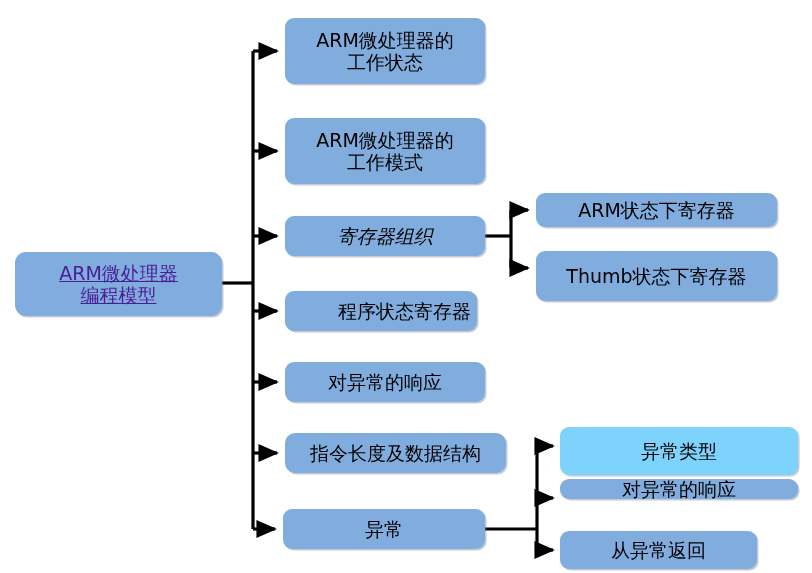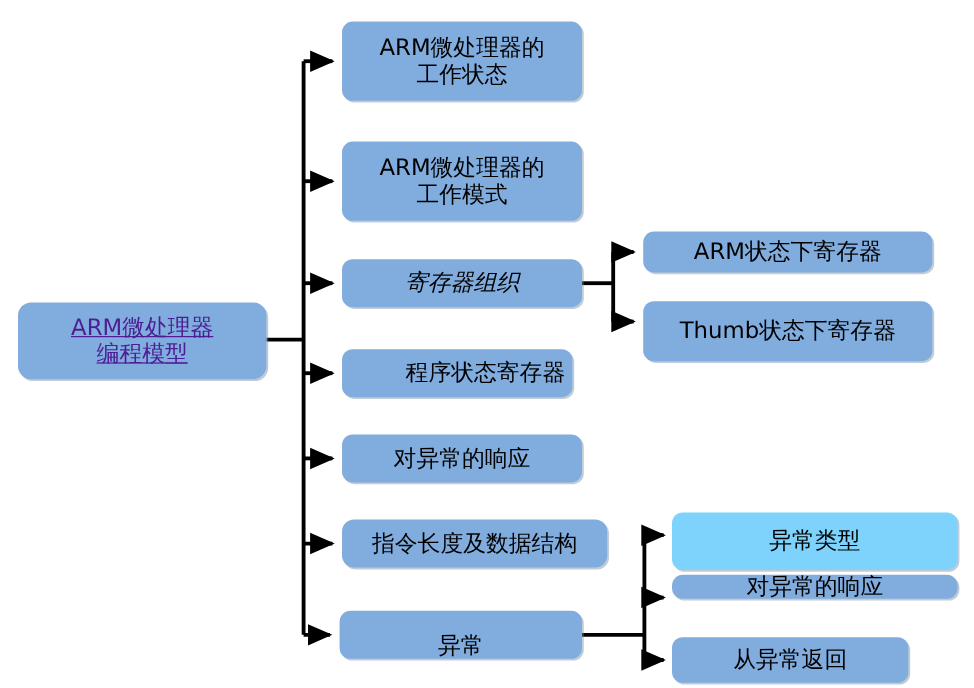--- a/index.html
+++ b/index.html
@@ -130,21 +130,21 @@
   </div>
 
   <div class="node level1" style="left: 285px; top: 362px; width: 200px; height: 40px; background: rgb(129, 172, 222); color: rgb(0, 0, 0);">
     <span class="node-label">对异常的响应</span>
   </div>
 
   <div class="node wide" style="left: 285px; top: 433px; width: 221px; height: 40px; background: rgb(129, 172, 222); color: rgb(0, 0, 0);">
     <span class="node-label">指令长度及数据结构</span>
   </div>
 
-  <div class="node level1" style="left: 283px; top: 509px; width: 202px; height: 40px; background: rgb(129, 172, 222); color: rgb(0, 0, 0); align-items: flex-end;">
+  <div class="node level1" style="left: 283px; top: 509px; width: 202px; height: 40px; background: rgb(129, 172, 222); color: rgb(0, 0, 0);">
     <span class="node-label">异常</span>
   </div>
 
   <div class="node level2" style="left: 560px; top: 427px; width: 238px; height: 48px; background: #7dd3fc; color: rgb(0, 0, 0);">
     <span class="node-label">异常类型</span>
   </div>
 
   <div class="node level2" style="left: 560px; top: 479px; width: 238px; height: 20px; background: rgb(129, 172, 222); color: rgb(0, 0, 0);">
     <span class="node-label">对异常的响应</span>
   </div>

